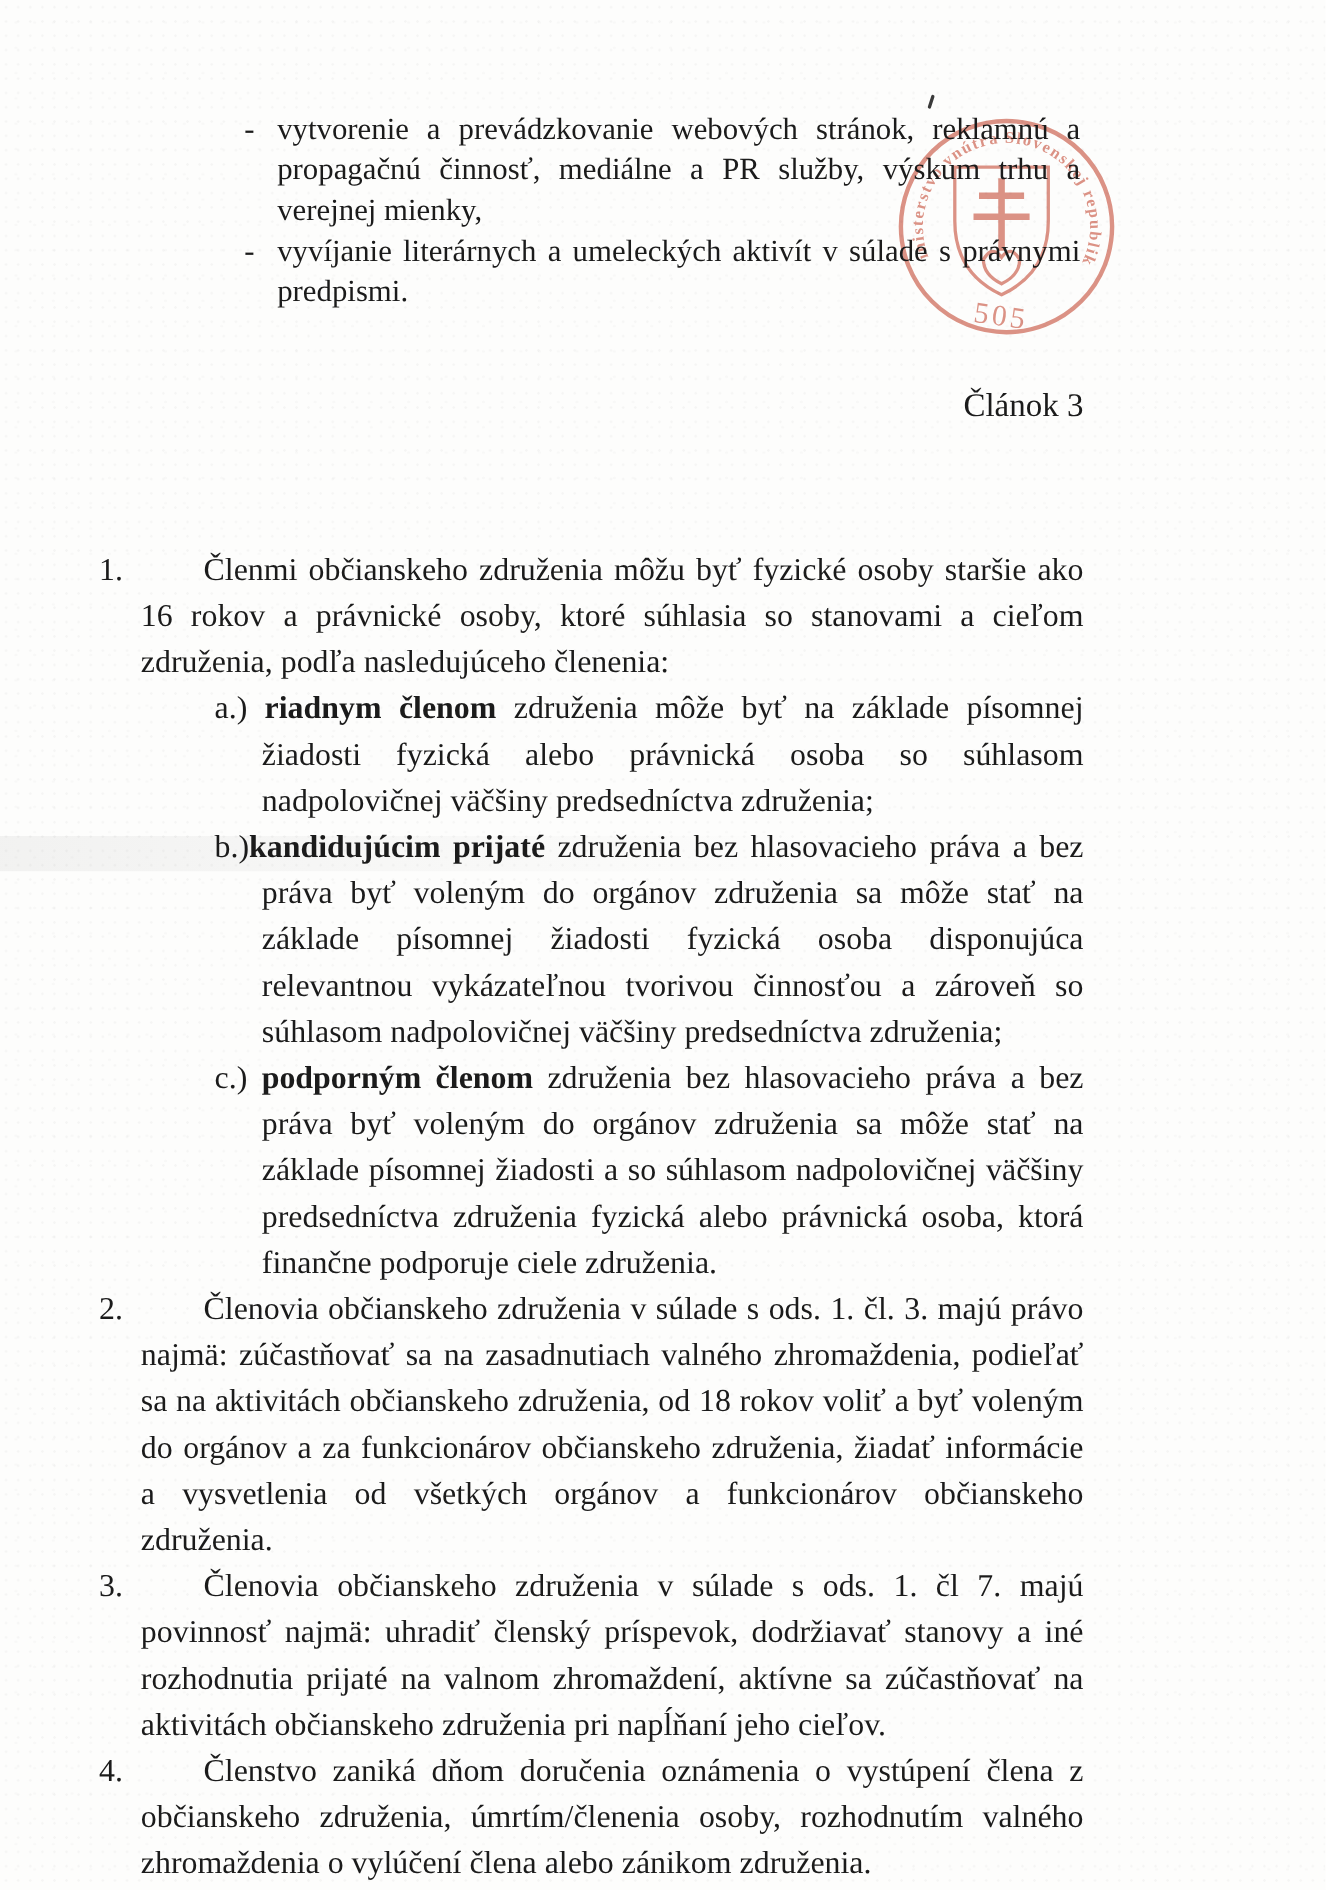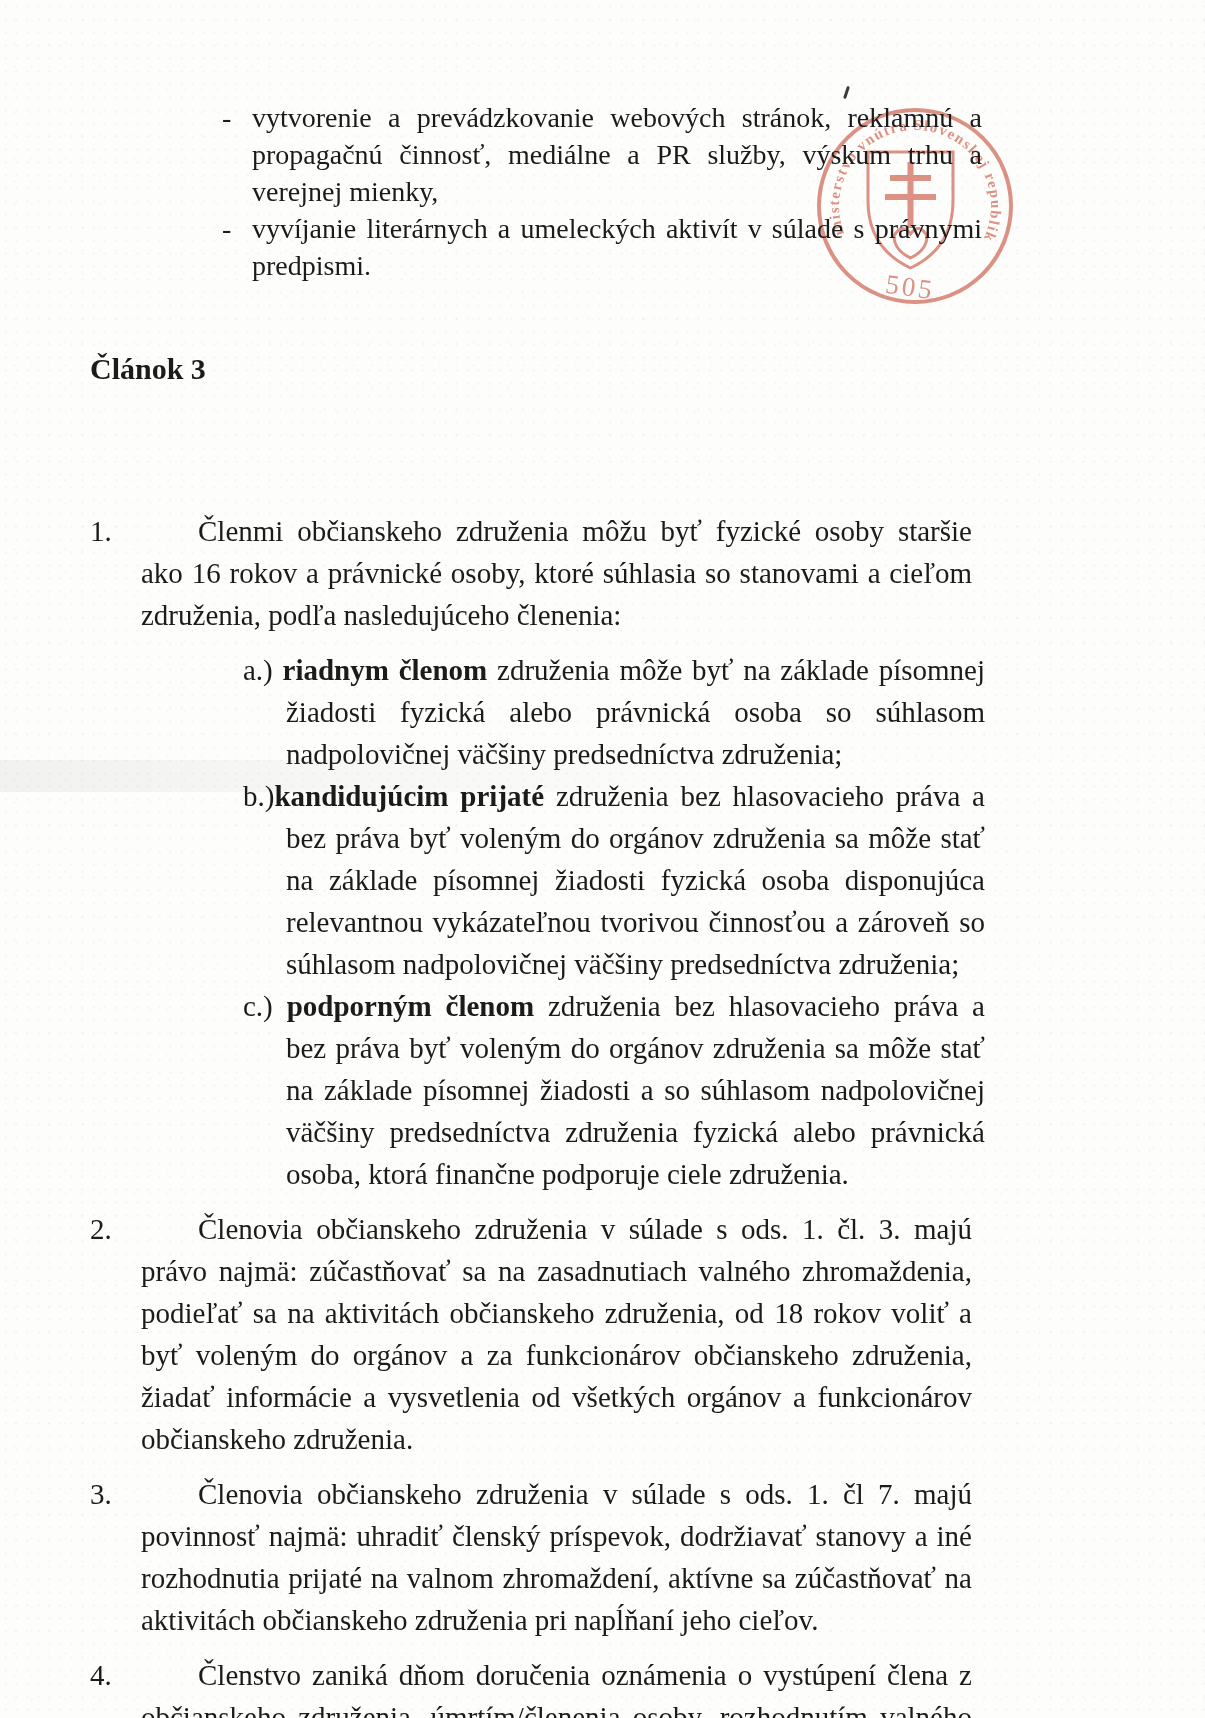--- a/index.html
+++ b/index.html
@@ -31,32 +31,32 @@
   
   .bullets{
     position:absolute;left:252px;top:99px;width:730px;
     font-size:28px;line-height:37px;text-align:justify;
   }
   .bullet{position:relative;}
   .bullet .dash{position:absolute;left:-30px;top:0;}
   
   .heading{
     position:absolute;left:90px;top:349px;width:895px;
-    text-align:left;font-weight:bold;font-size:30px;line-height:40px;
+    text-align:right;font-weight:normal;font-size:30px;line-height:40px;
   }
   
   .clauses{
     position:absolute;left:128px;top:497px;width:857px;
     font-size:29px;line-height:42px;
   }
   .item{position:relative;}
   .item .num{position:absolute;left:-38px;top:0;}
-  .item .itext{text-align:justify;text-indent:57px;margin:13px;}
+  .item .itext{text-align:justify;text-indent:57px;margin:0;}
   .sub{
-    margin-left:115px;padding-left:43px;text-indent:-43px;
+    margin-left:67px;padding-left:43px;text-indent:-43px;
     text-align:justify;
   }
   .sub b{font-weight:bold;}
   
   .stamp{
     position:absolute;left:815px;top:106px;width:200px;height:200px;
     opacity:0.58;mix-blend-mode:multiply;pointer-events:none;
   }
   .stamp svg{width:100%;height:100%;}
 </style>

